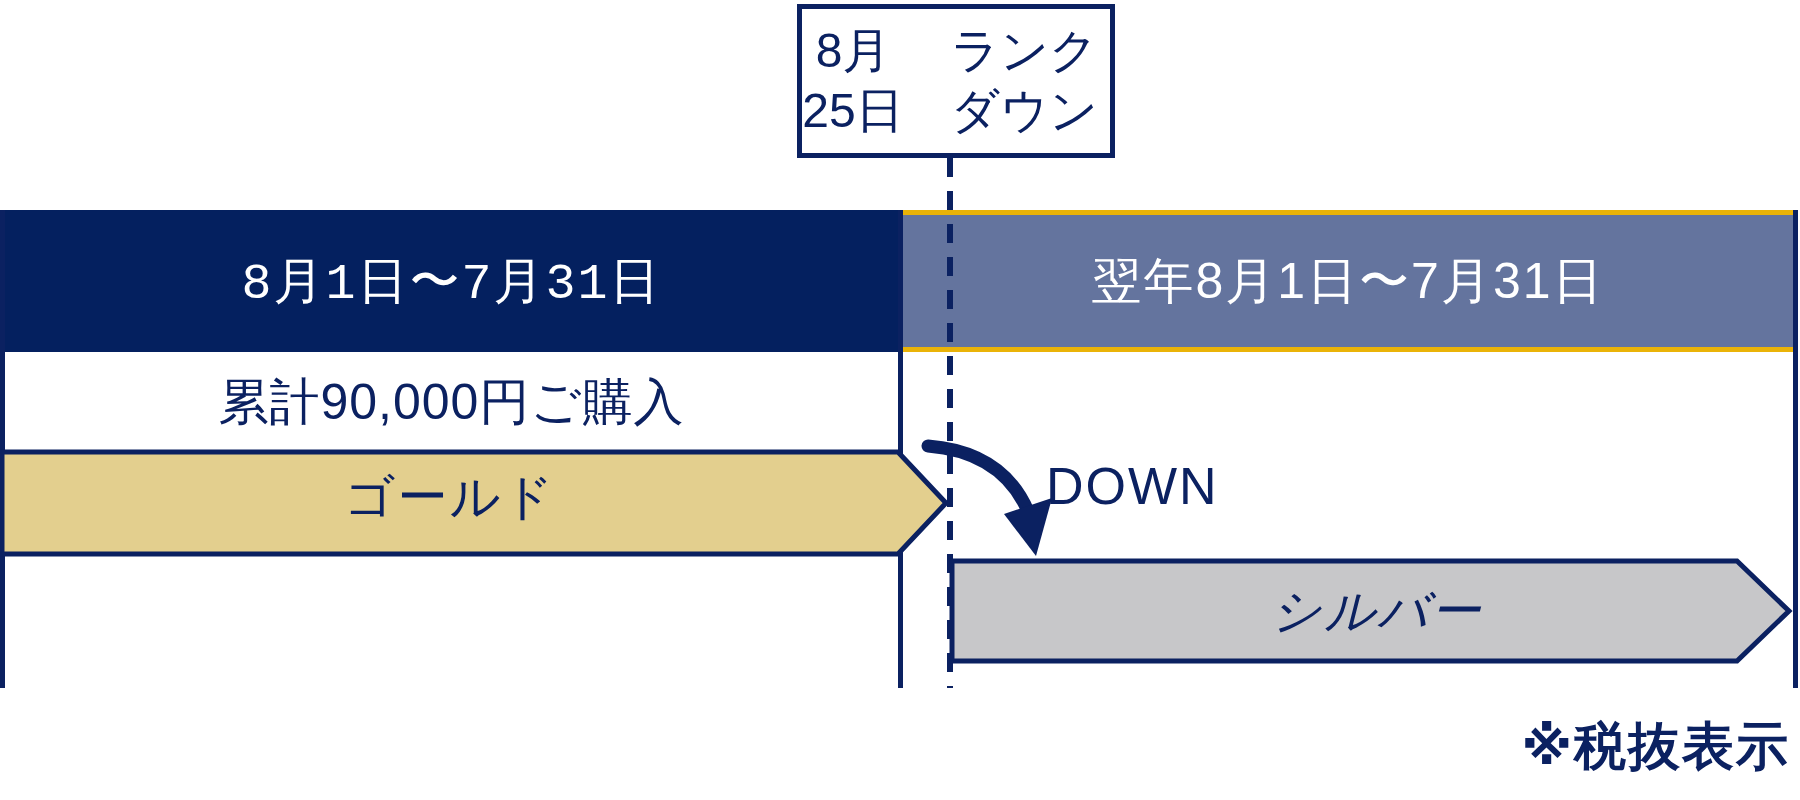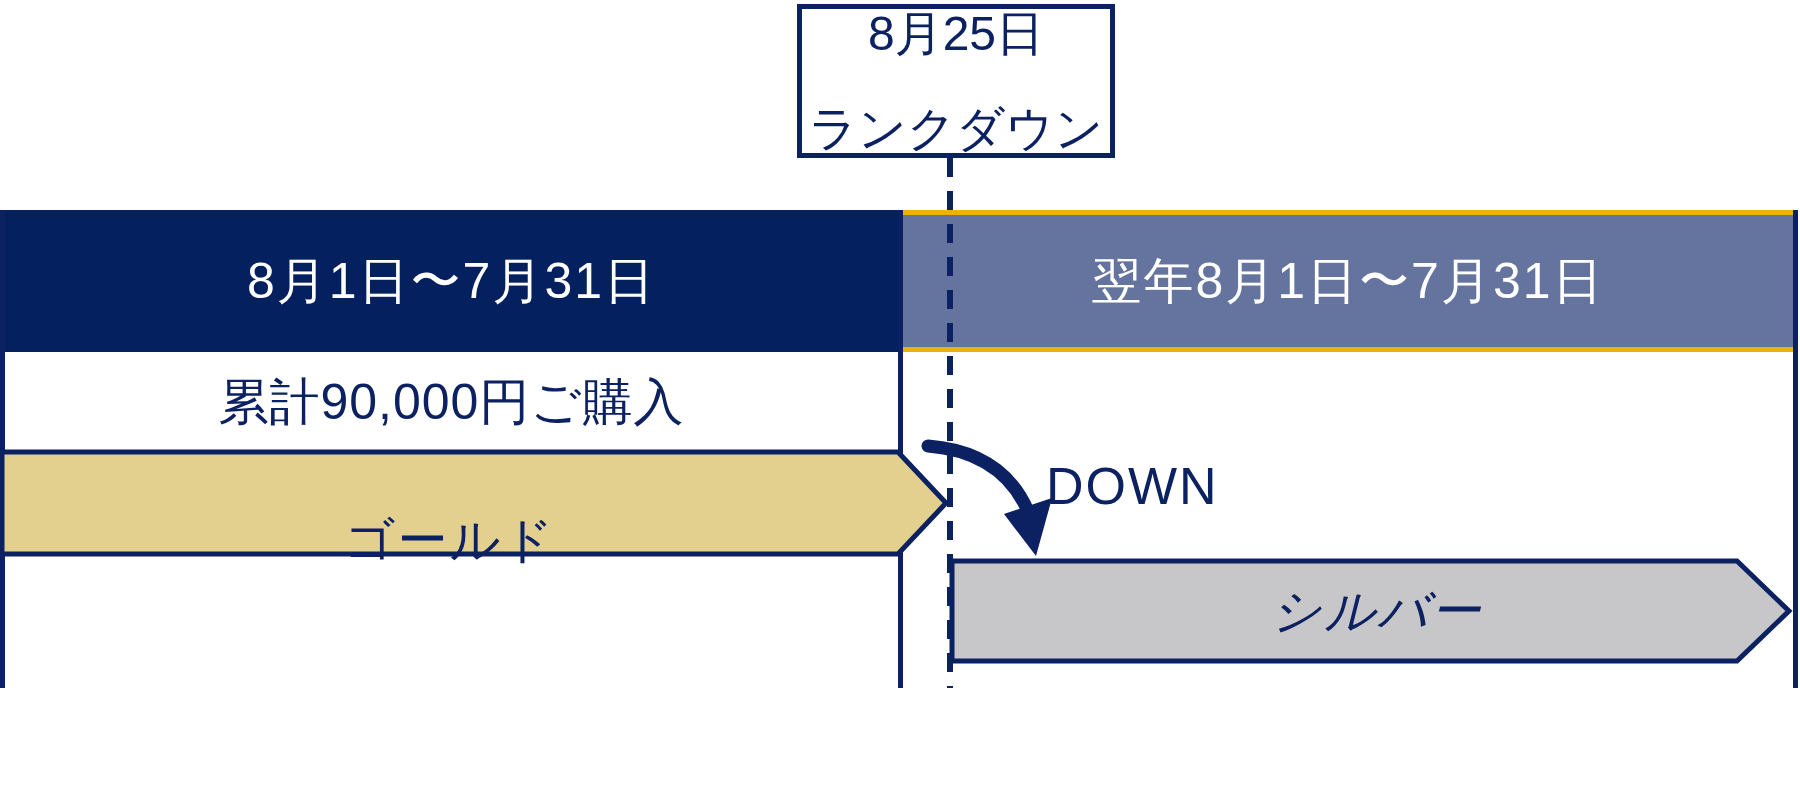--- a/index.html
+++ b/index.html
@@ -7,43 +7,43 @@
     position:relative;width:1800px;height:800px;background:#ffffff;overflow:hidden;
     font-family:"Liberation Sans","DejaVu Sans",sans-serif;color:#0b2161;
   }
   .abs{position:absolute;}
   .layer{position:absolute;left:0;top:0;z-index:2;}
   .shape{stroke:#0b2161;stroke-width:5;}
   
   .callout{
     left:797px;top:4px;width:318px;height:154px;box-sizing:border-box;
     border:5px solid #0b2161;background:#ffffff;z-index:3;
-    display:flex;flex-direction:column;align-items:center;justify-content:center;
+    display:flex;flex-direction:row;align-items:center;justify-content:center;
     font-size:48px;line-height:60px;font-weight:500;text-align:center;gap:35px;
   }
   
   .hdr{
     top:210px;height:142px;box-sizing:border-box;z-index:1;
     display:flex;align-items:center;justify-content:center;
     font-size:50px;font-weight:500;color:#ffffff;letter-spacing:2px;
   }
-  .hdr-current{left:0;width:903px;background:#04205f;}
+  .hdr-current{left:0;width:903px;background:#04205f;font-family:Liberation Mono, monospace;}
   .hdr-next{left:898px;width:900px;background:#64749e;border:5px solid #eab308;}
   
   .cond-row{
     left:5px;top:352px;width:893px;height:100px;z-index:1;background:#ffffff;
     display:flex;align-items:center;justify-content:center;
     font-size:50px;font-weight:500;color:#0b2161;letter-spacing:1px;
   }
   
   .bar-label{
     z-index:3;display:flex;align-items:center;justify-content:center;
     font-size:50px;font-weight:500;color:#0b2161;letter-spacing:2px;
   }
-  .gold-label{left:0;top:472px;width:900px;height:102px;align-items:flex-end;}
+  .gold-label{left:0;top:446px;width:900px;height:102px;}
   .silver-label{left:984px;top:561px;width:785px;height:100px;font-style:italic;}
   
   .down-label{
     left:1046px;top:456px;z-index:3;
     font-size:52px;font-weight:normal;color:#0b2161;letter-spacing:2px;
   }
   
   .tax-note{
     right:10px;top:712px;z-index:3;
     font-size:52px;font-weight:600;color:#0b2161;letter-spacing:2px;
@@ -90,14 +90,15 @@
 
   <div class="abs bar-label gold-label">
     <span>ゴールド</span>
   </div>
   <div class="abs bar-label silver-label">
     <span>シルバー</span>
   </div>
 
   <div class="abs down-label">DOWN</div>
 
+  <div class="abs tax-note">※税抜表示</div>
 
 </div>
 
 </body></html>

